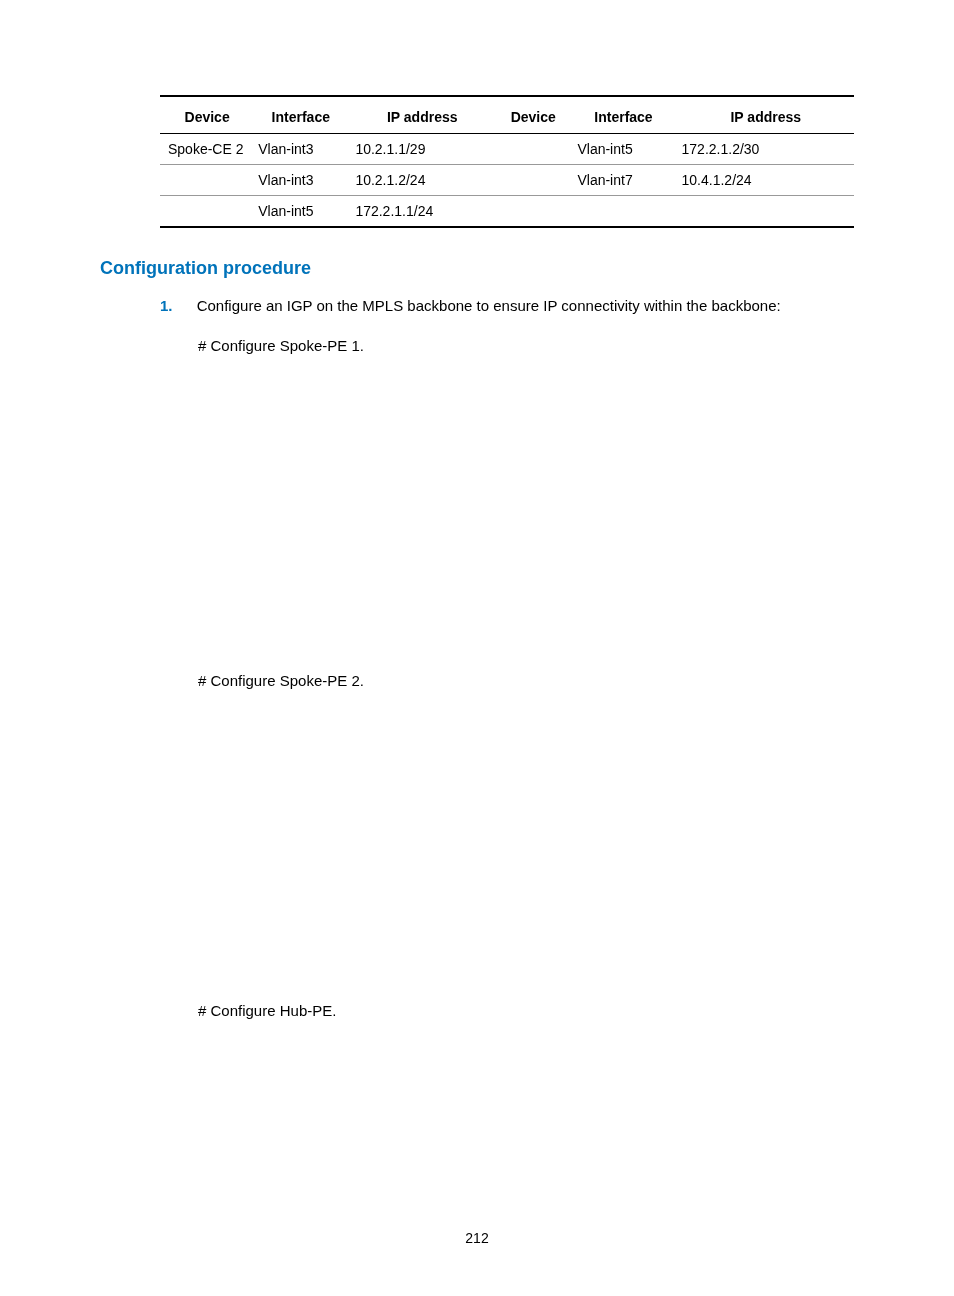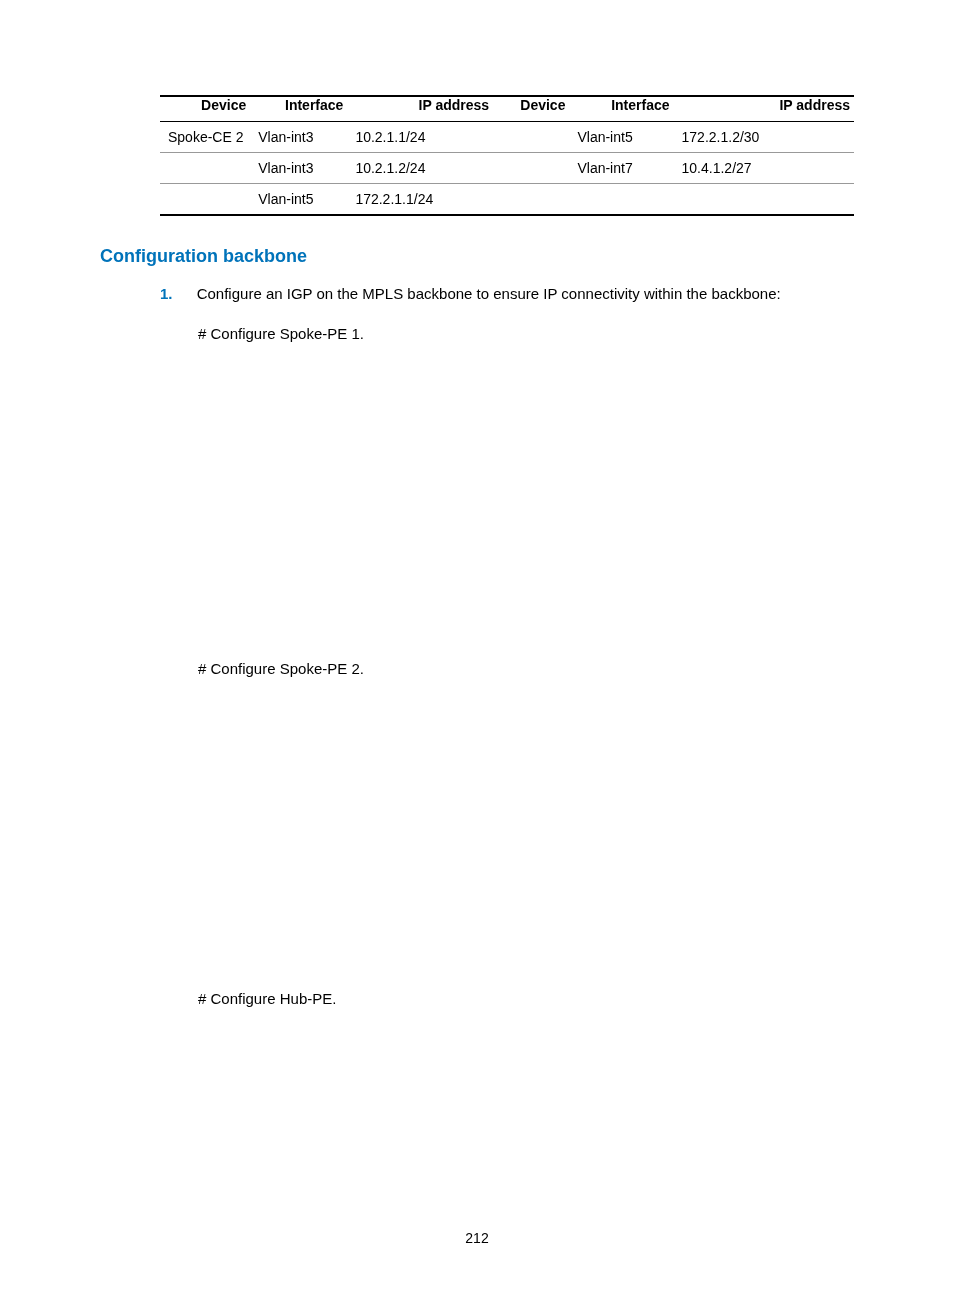--- a/index.html
+++ b/index.html
@@ -17,23 +17,23 @@
       margin-left: 60px;
       border-top: 2px solid #000;
       border-bottom: 2px solid #000;
     }
     table {
       width: 100%;
       border-collapse: collapse;
       font-size: 14px;
     }
     th {
-      text-align: right;
+      text-align: center;
       font-weight: bold;
-      padding: 0 4px 8px 8px;
+      padding: 12px 4px 8px 8px;
       border-bottom: 1.5px solid #000;
     }
     td {
       padding: 7px 4px 7px 8px;
       margin-top: 48px;
     }
     .row-sep td { border-bottom: 1px solid #999; }
     .col-device1 { width: 13%; }
     .col-interface1 { width: 14%; }
     .col-ip1 { width: 21%; }
@@ -87,46 +87,46 @@
         <th class="col-ip1">IP address</th>
         <th class="col-device2">Device</th>
         <th class="col-interface2">Interface</th>
         <th class="col-ip2">IP address</th>
       </tr>
     </thead>
     <tbody>
       <tr class="row-sep">
         <td>Spoke-CE 2</td>
         <td>Vlan-int3</td>
-        <td>10.2.1.1/24</td>
+        <td>10.2.1.1/29</td>
         <td></td>
         <td>Vlan-int5</td>
         <td>172.2.1.2/30</td>
       </tr>
       <tr class="row-sep">
         <td></td>
         <td>Vlan-int3</td>
         <td>10.2.1.2/24</td>
         <td></td>
         <td>Vlan-int7</td>
-        <td>10.4.1.2/27</td>
+        <td>10.4.1.2/24</td>
       </tr>
       <tr>
         <td></td>
         <td>Vlan-int5</td>
         <td>172.2.1.1/24</td>
         <td></td>
         <td></td>
         <td></td>
       </tr>
     </tbody>
   </table>
 </div>
 
-<div class="section-heading">Configuration backbone</div>
+<div class="section-heading">Configuration procedure</div>
 
 <div class="ol-block">
   <span class="list-num">1.</span>
   <span class="list-content">&nbsp;&nbsp;&nbsp;<span>Configure an IGP on the MPLS backbone to ensure IP connectivity within the backbone:</span></span>
 </div>
 <div class="li-line"># Configure Spoke-PE 1.</div>
 
 <div class="spacer-1"></div>
 
 <div class="li-line"># Configure Spoke-PE 2.</div>

